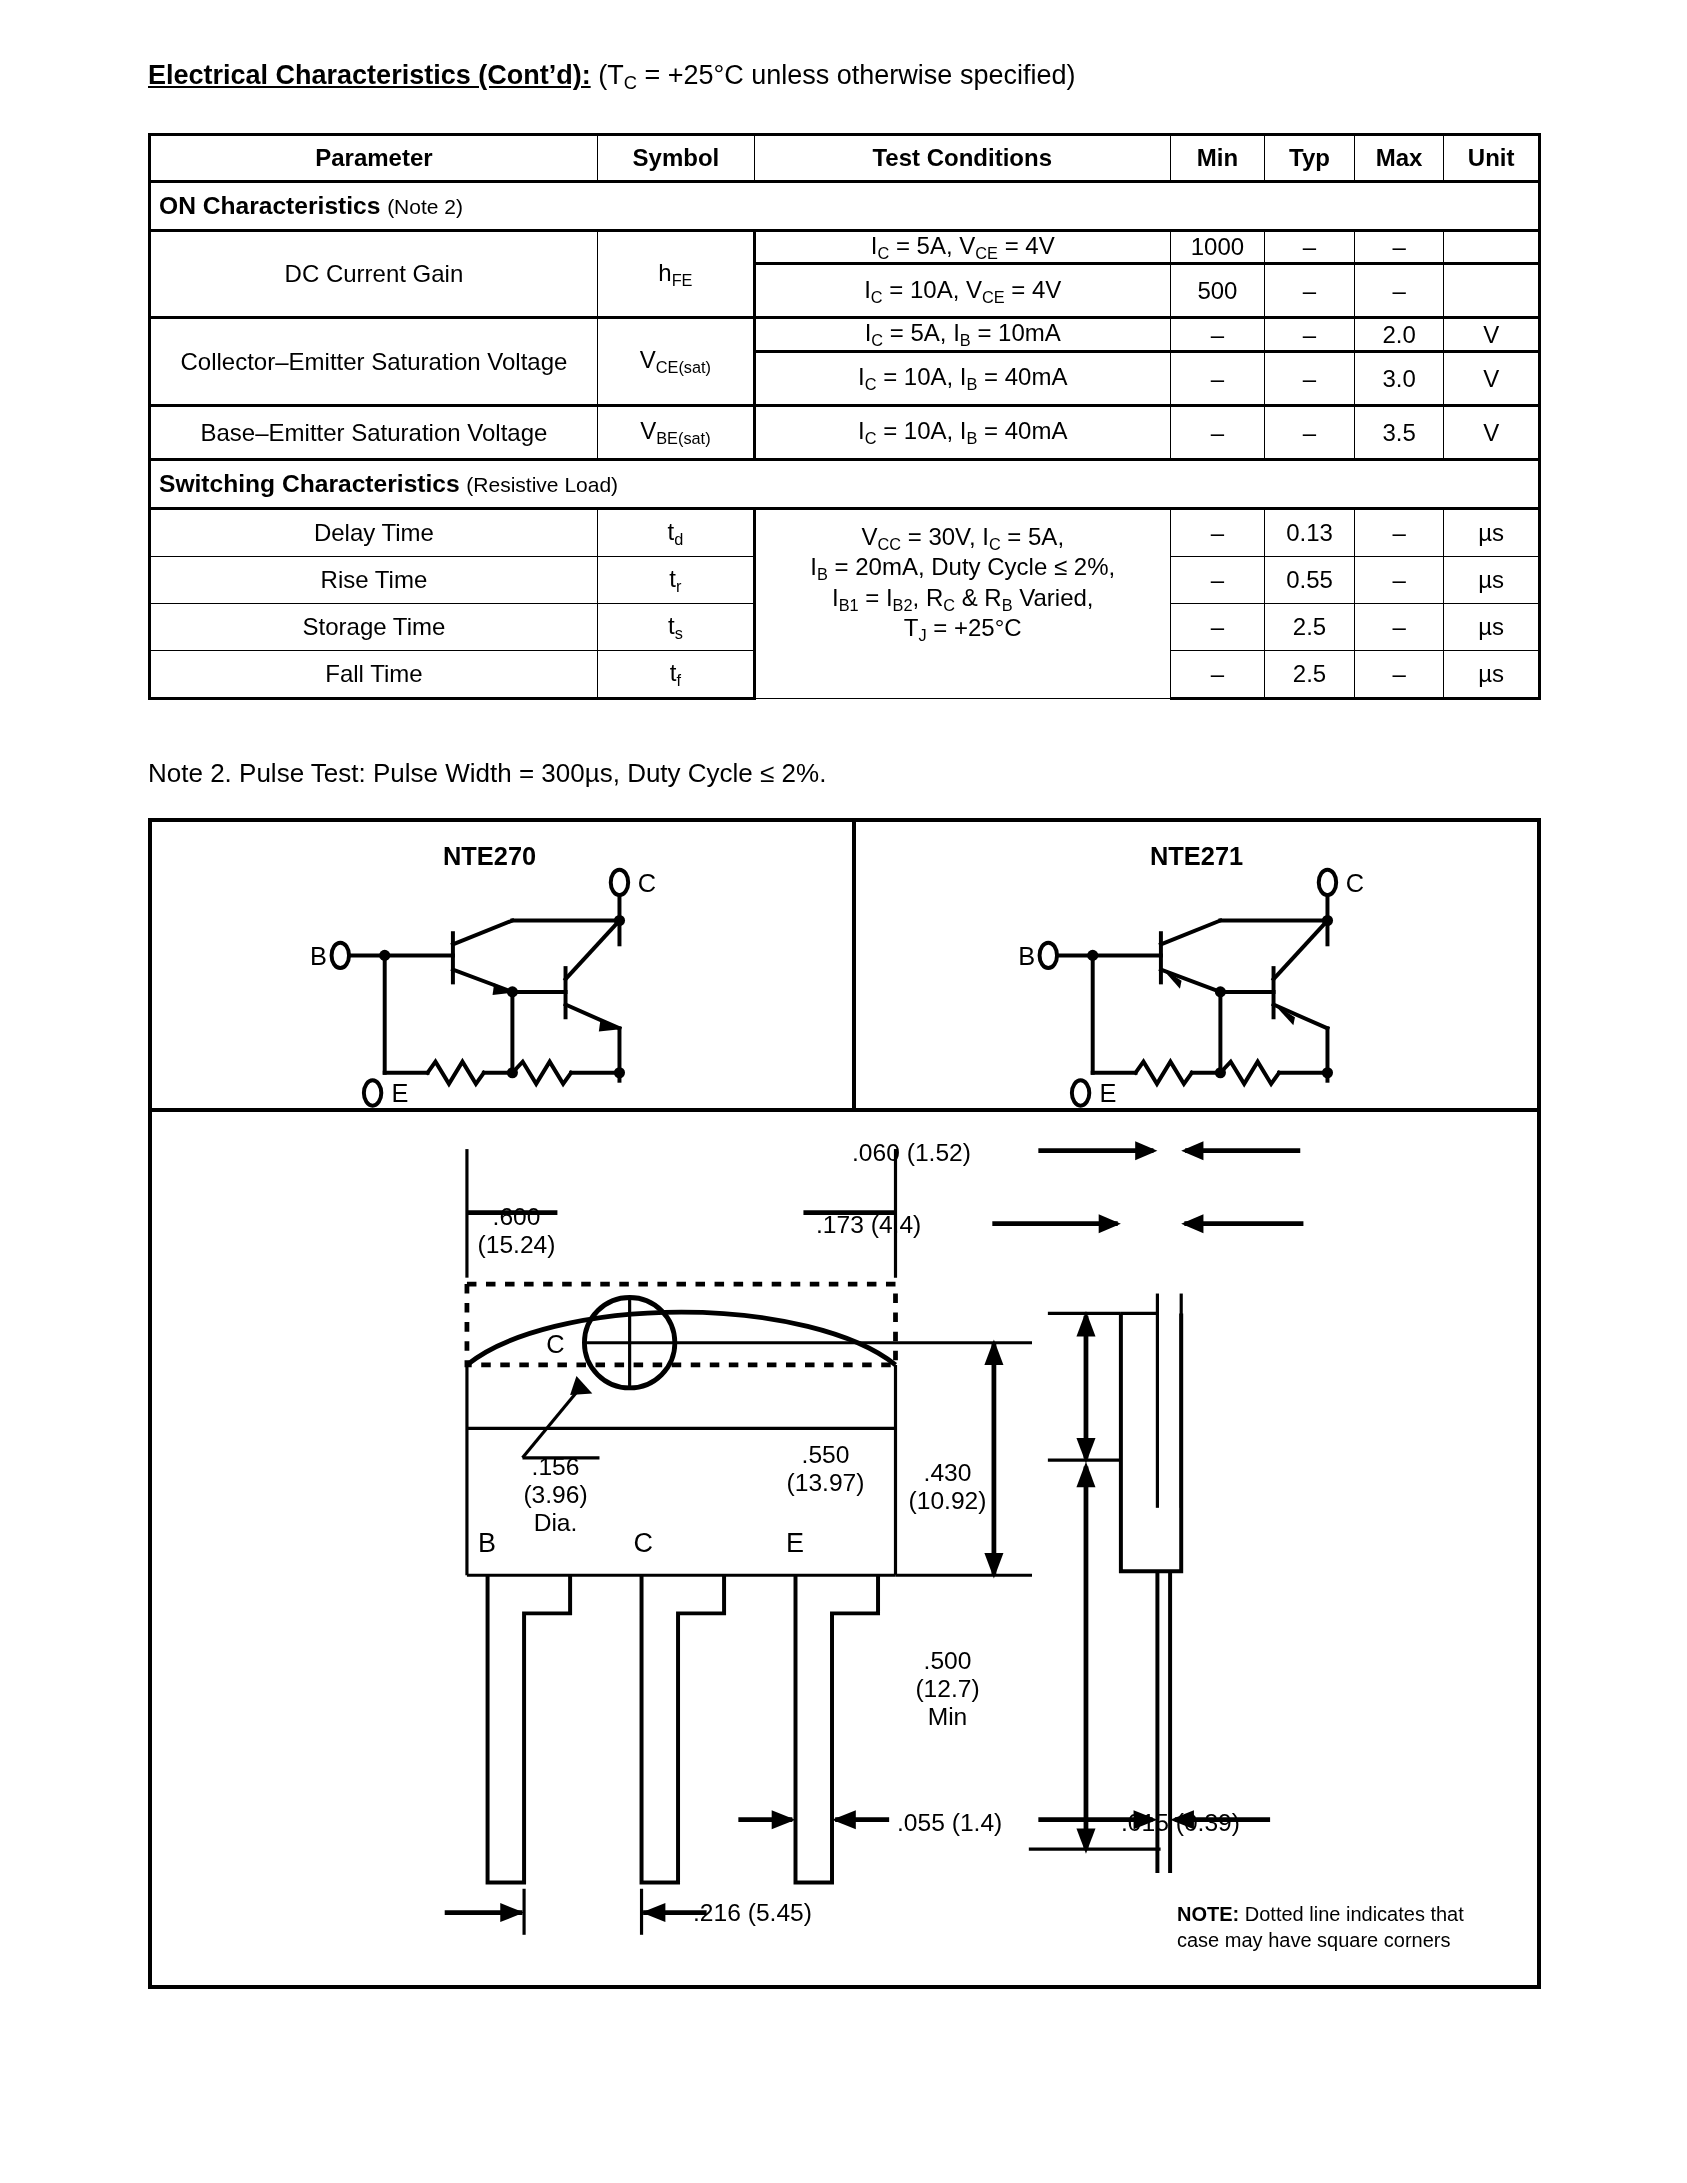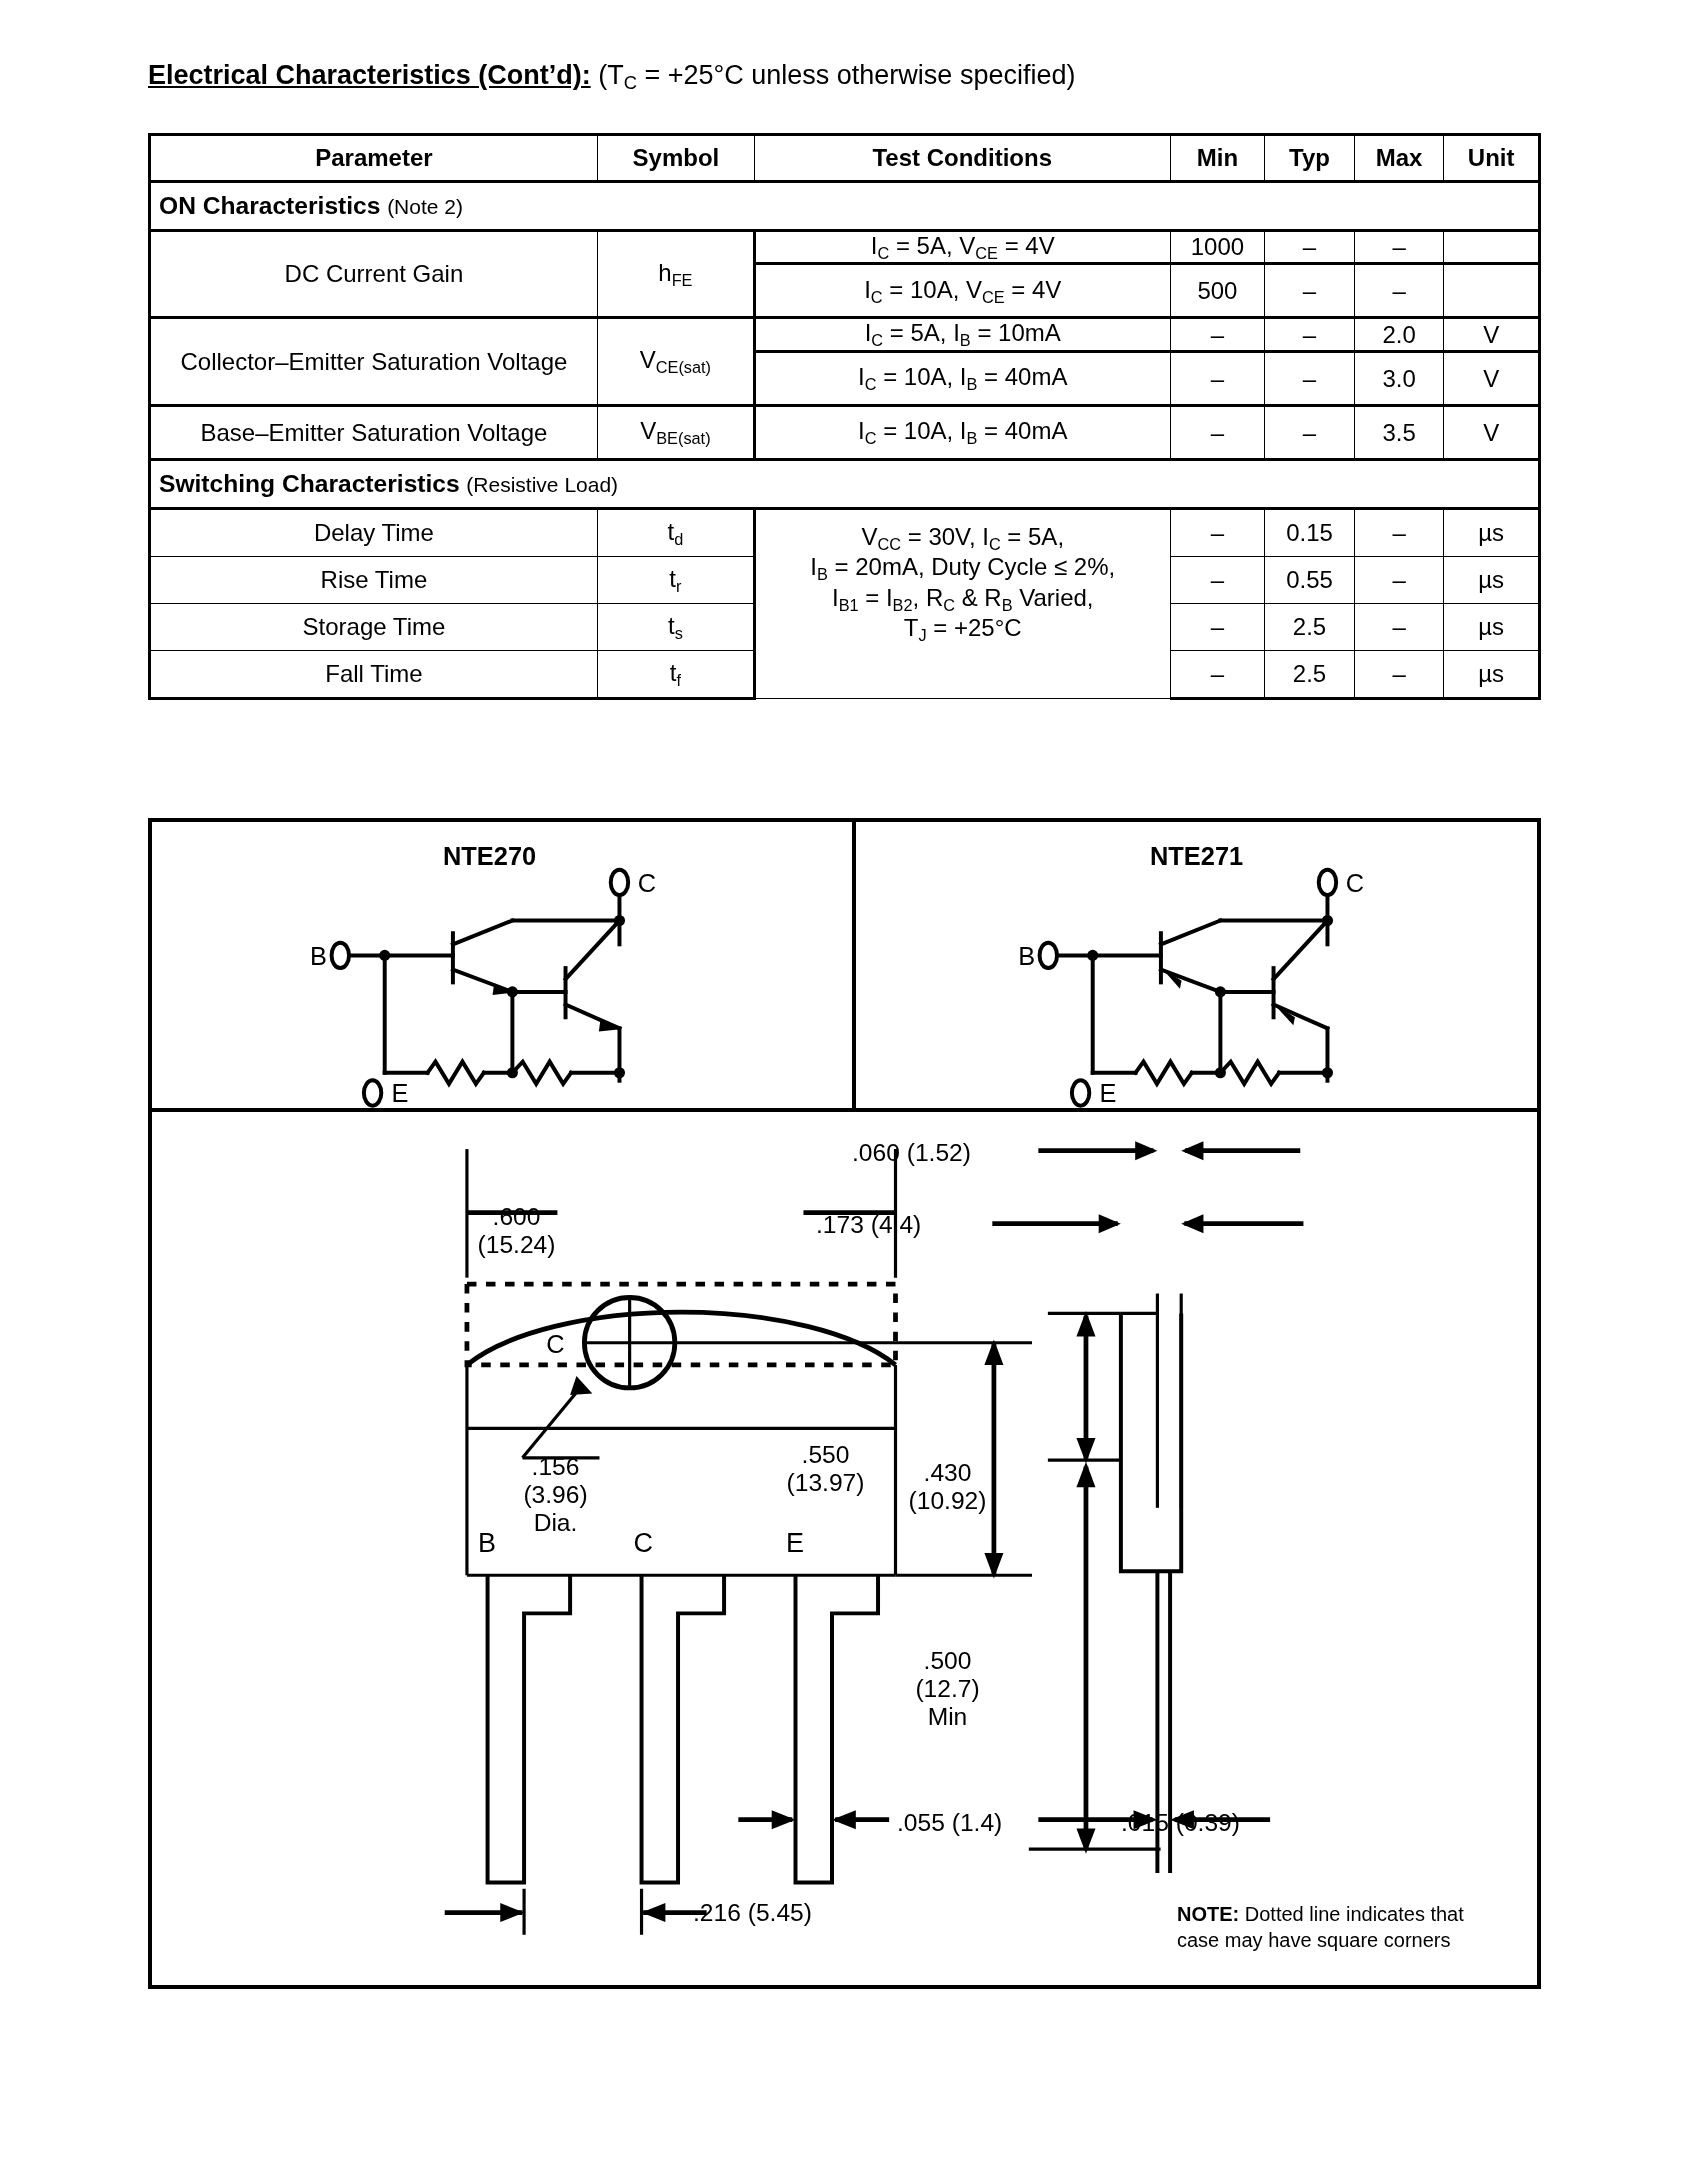--- a/index.html
+++ b/index.html
@@ -194,21 +194,21 @@
       <tr>
         <td class="bL lft h58">Delay Time</td>
         <td class="ctr"><span>t</span><sub>d</sub></td>
         <td class="lft bL" rowspan="4" style="vertical-align:top;padding-top:13px;">
           V<sub>CC</sub> = 30V, I<sub>C</sub> = 5A,<br>
           I<sub>B</sub> = 20mA, Duty Cycle ≤ 2%,<br>
           I<sub>B1</sub> = I<sub>B2</sub>, R<sub>C</sub> &amp; R<sub>B</sub> Varied,<br>
           T<sub>J</sub> = +25°C
         </td>
         <td class="ctr">–</td>
-        <td class="ctr">0.15</td>
+        <td class="ctr">0.13</td>
         <td class="ctr">–</td>
         <td class="ctr bR">µs</td>
       </tr>
       <tr>
         <td class="bL lft h58">Rise Time</td>
         <td class="ctr"><span>t</span><sub>r</sub></td>
         <td class="ctr">–</td>
         <td class="ctr">0.55</td>
         <td class="ctr">–</td>
         <td class="ctr bR">µs</td>
@@ -225,20 +225,21 @@
         <td class="bL lft h58 bB">Fall Time</td>
         <td class="ctr bB"><span>t</span><sub>f</sub></td>
         <td class="ctr bB">–</td>
         <td class="ctr bB">2.5</td>
         <td class="ctr bB">–</td>
         <td class="ctr bR bB">µs</td>
       </tr>
     </tbody>
   </table>
 
+  <div class="note2">Note  2. Pulse Test:  Pulse Width = 300µs, Duty Cycle ≤ 2%.</div>
 
   <div class="figbox"></div>
   <div class="figdiv-v"></div>
   <div class="figdiv-h"></div>
 
   <div class="ckt-title" style="left:443px; top:842px;">NTE270</div>
   <div class="ckt-title" style="left:1150px; top:842px;">NTE271</div>
 
   <div class="svgwrap" style="left:310px; top:865px;">
     <svg width="381" height="230" viewBox="0 0 480 290">

